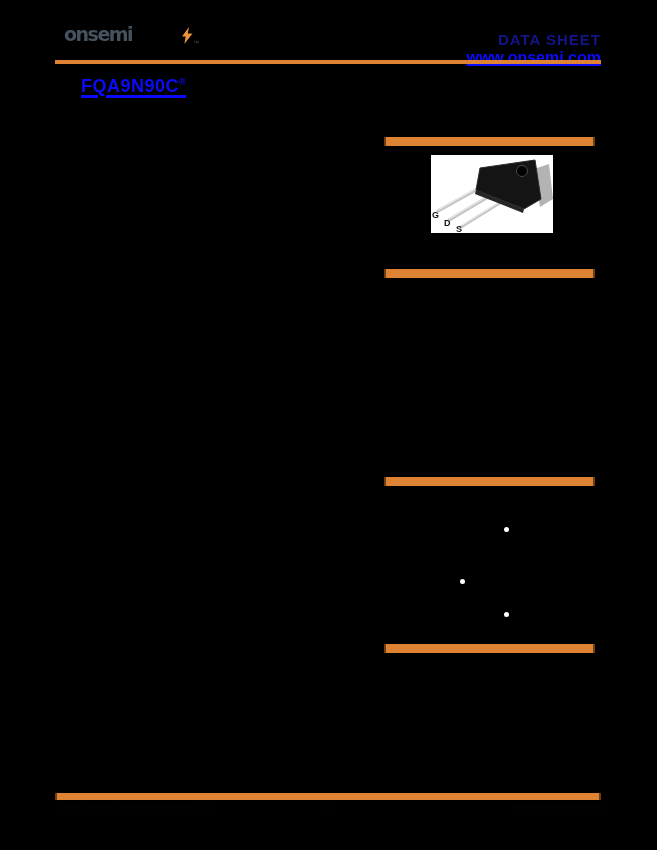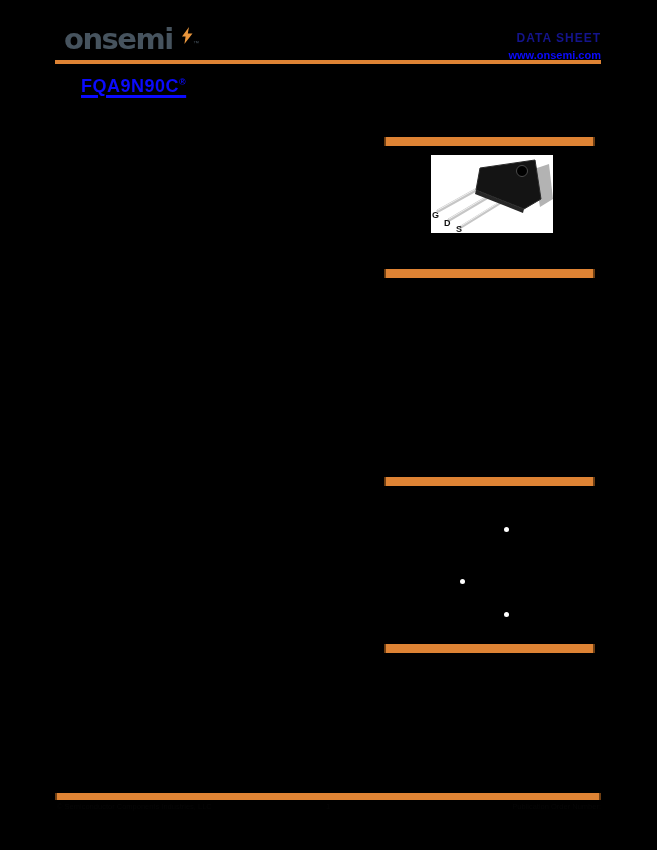--- a/index.html
+++ b/index.html
@@ -10,38 +10,38 @@
     font-family: "Liberation Sans", sans-serif;
     overflow: hidden;
   }
   .abs { position: absolute; }
 
   
   .logo-wrap { left: 64px; top: 25px; height: 34px; }
   .logo-text {
     font-family: "DejaVu Sans", sans-serif;
     font-weight: bold;
-    font-size: 29px;
+    font-size: 19px;
     letter-spacing: -1.5px;
     color: #46535E;
     line-height: 1;
   }
   .logo-bolt { left: 182px; top: 27px; }
   .logo-tm { left: 193px; top: 40px; font-size: 6px; color: #46535E; }
 
   .header-right { right: 56px; top: 31px; text-align: right; }
   .doc-type {
-    font-size: 12px; font-weight: bold; letter-spacing: 1px;
+    font-size: 15px; font-weight: bold; letter-spacing: 1px;
     color: #14148c;            
     display: block;
   }
   .website-link {
     display: inline-block;
     margin-top: 1px;
-    font-size: 11px; font-weight: bold;
+    font-size: 16px; font-weight: bold;
     color: #0B0BFD;
     text-decoration: underline;
     text-decoration-thickness: 2px;
     cursor: pointer;
   }
 
   .top-rule  { left: 55px; top: 60px;  width: 546px; height: 4px; background: #DE8334; }
 
   
   .title {

